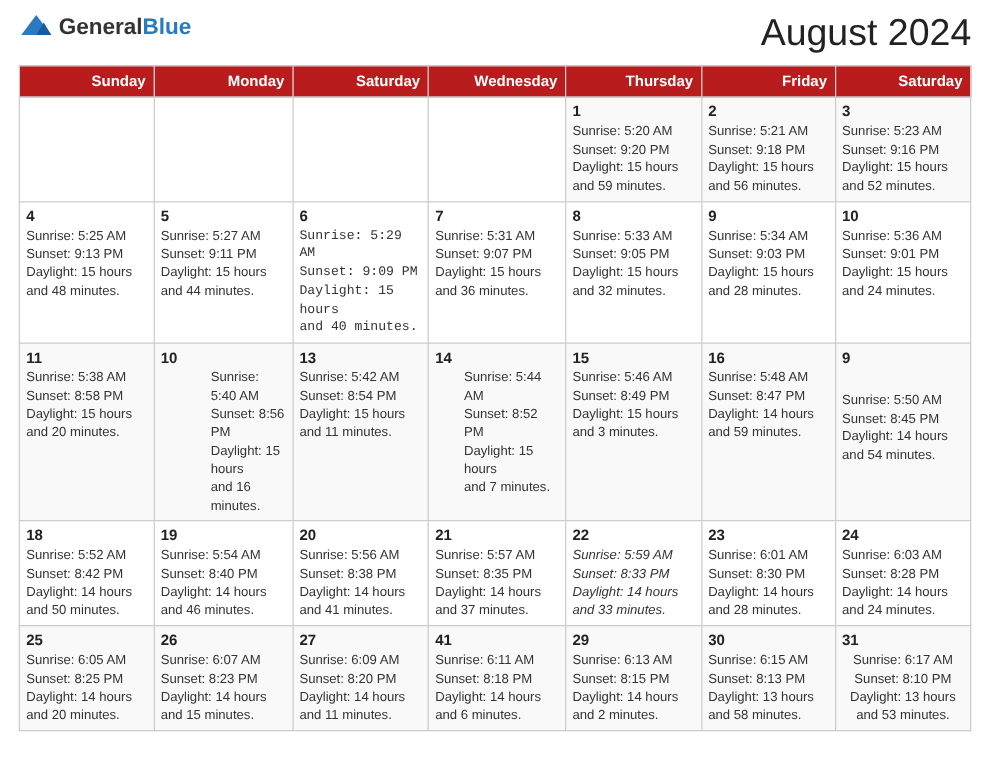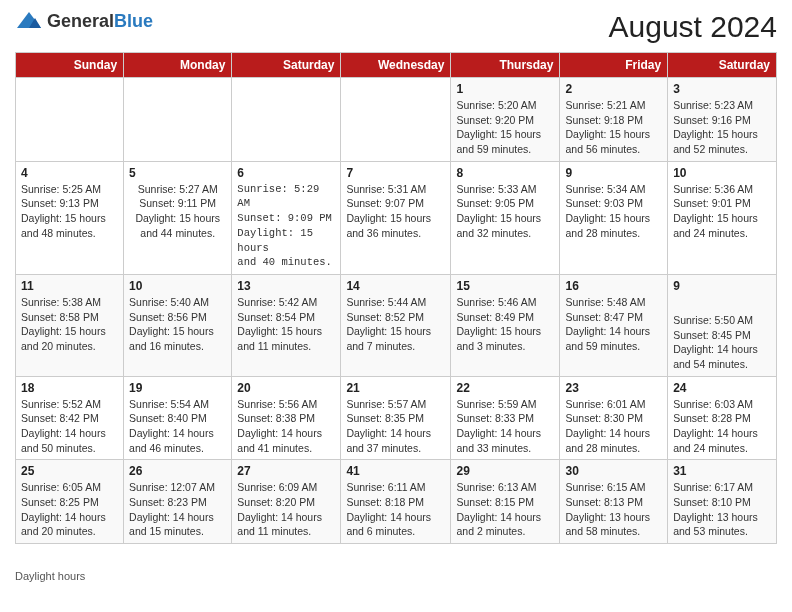--- a/index.html
+++ b/index.html
@@ -154,21 +154,21 @@
       <tr>
         <td>
           <span class="day-number">4</span>
           <div class="day-info" style="white-space: pre-line;">Sunrise: 5:25 AM
 Sunset: 9:13 PM
 Daylight: 15 hours
 and 48 minutes.</div>
         </td>
         <td>
           <span class="day-number">5</span>
-          <div class="day-info" style="white-space: pre-line; text-align: center;">Sunrise: 5:27 AM
+          <div class="day-info" style="white-space: pre-line;">Sunrise: 5:27 AM
 Sunset: 9:11 PM
 Daylight: 15 hours
 and 44 minutes.</div>
         </td>
         <td>
           <span class="day-number">6</span>
           <div class="day-info" style="white-space: pre-line; font-family: Liberation Mono, monospace;">Sunrise: 5:29 AM
 Sunset: 9:09 PM
 Daylight: 15 hours
 and 40 minutes.</div>
@@ -205,35 +205,35 @@
       <tr>
         <td>
           <span class="day-number">11</span>
           <div class="day-info" style="white-space: pre-line;">Sunrise: 5:38 AM
 Sunset: 8:58 PM
 Daylight: 15 hours
 and 20 minutes.</div>
         </td>
         <td>
           <span class="day-number">10</span>
-          <div class="day-info" style="white-space: pre-line;">Sunrise: 5:40 AM
+          <div class="day-info" style="white-space: pre-line; margin-left: 40px;">Sunrise: 5:40 AM
 Sunset: 8:56 PM
 Daylight: 15 hours
 and 16 minutes.</div>
         </td>
         <td>
           <span class="day-number">13</span>
           <div class="day-info" style="white-space: pre-line;">Sunrise: 5:42 AM
 Sunset: 8:54 PM
 Daylight: 15 hours
 and 11 minutes.</div>
         </td>
         <td>
           <span class="day-number">14</span>
-          <div class="day-info" style="white-space: pre-line;">Sunrise: 5:44 AM
+          <div class="day-info" style="white-space: pre-line; margin-left: 23px;">Sunrise: 5:44 AM
 Sunset: 8:52 PM
 Daylight: 15 hours
 and 7 minutes.</div>
         </td>
         <td>
           <span class="day-number">15</span>
           <div class="day-info" style="white-space: pre-line;">Sunrise: 5:46 AM
 Sunset: 8:49 PM
 Daylight: 15 hours
 and 3 minutes.</div>
@@ -277,21 +277,21 @@
         </td>
         <td>
           <span class="day-number">21</span>
           <div class="day-info" style="white-space: pre-line;">Sunrise: 5:57 AM
 Sunset: 8:35 PM
 Daylight: 14 hours
 and 37 minutes.</div>
         </td>
         <td>
           <span class="day-number">22</span>
-          <div class="day-info" style="white-space: pre-line;">Sunrise: 5:59 AM
+          <div class="day-info" style="white-space: pre-line; font-style: italic;">Sunrise: 5:59 AM
 Sunset: 8:33 PM
 Daylight: 14 hours
 and 33 minutes.</div>
         </td>
         <td>
           <span class="day-number">23</span>
           <div class="day-info" style="white-space: pre-line;">Sunrise: 6:01 AM
 Sunset: 8:30 PM
 Daylight: 14 hours
 and 28 minutes.</div>
@@ -307,21 +307,21 @@
       <tr>
         <td>
           <span class="day-number">25</span>
           <div class="day-info" style="white-space: pre-line;">Sunrise: 6:05 AM
 Sunset: 8:25 PM
 Daylight: 14 hours
 and 20 minutes.</div>
         </td>
         <td>
           <span class="day-number">26</span>
-          <div class="day-info" style="white-space: pre-line;">Sunrise: 12:07 AM
+          <div class="day-info" style="white-space: pre-line;">Sunrise: 6:07 AM
 Sunset: 8:23 PM
 Daylight: 14 hours
 and 15 minutes.</div>
         </td>
         <td>
           <span class="day-number">27</span>
           <div class="day-info" style="white-space: pre-line;">Sunrise: 6:09 AM
 Sunset: 8:20 PM
 Daylight: 14 hours
 and 11 minutes.</div>
@@ -342,21 +342,21 @@
         </td>
         <td>
           <span class="day-number">30</span>
           <div class="day-info" style="white-space: pre-line;">Sunrise: 6:15 AM
 Sunset: 8:13 PM
 Daylight: 13 hours
 and 58 minutes.</div>
         </td>
         <td>
           <span class="day-number">31</span>
-          <div class="day-info" style="white-space: pre-line;">Sunrise: 6:17 AM
+          <div class="day-info" style="white-space: pre-line; text-align: center;">Sunrise: 6:17 AM
 Sunset: 8:10 PM
 Daylight: 13 hours
 and 53 minutes.</div>
         </td>
       </tr>
     </tbody>
 </table>
 
 <div class="footer">
   <span>Daylight hours</span>

